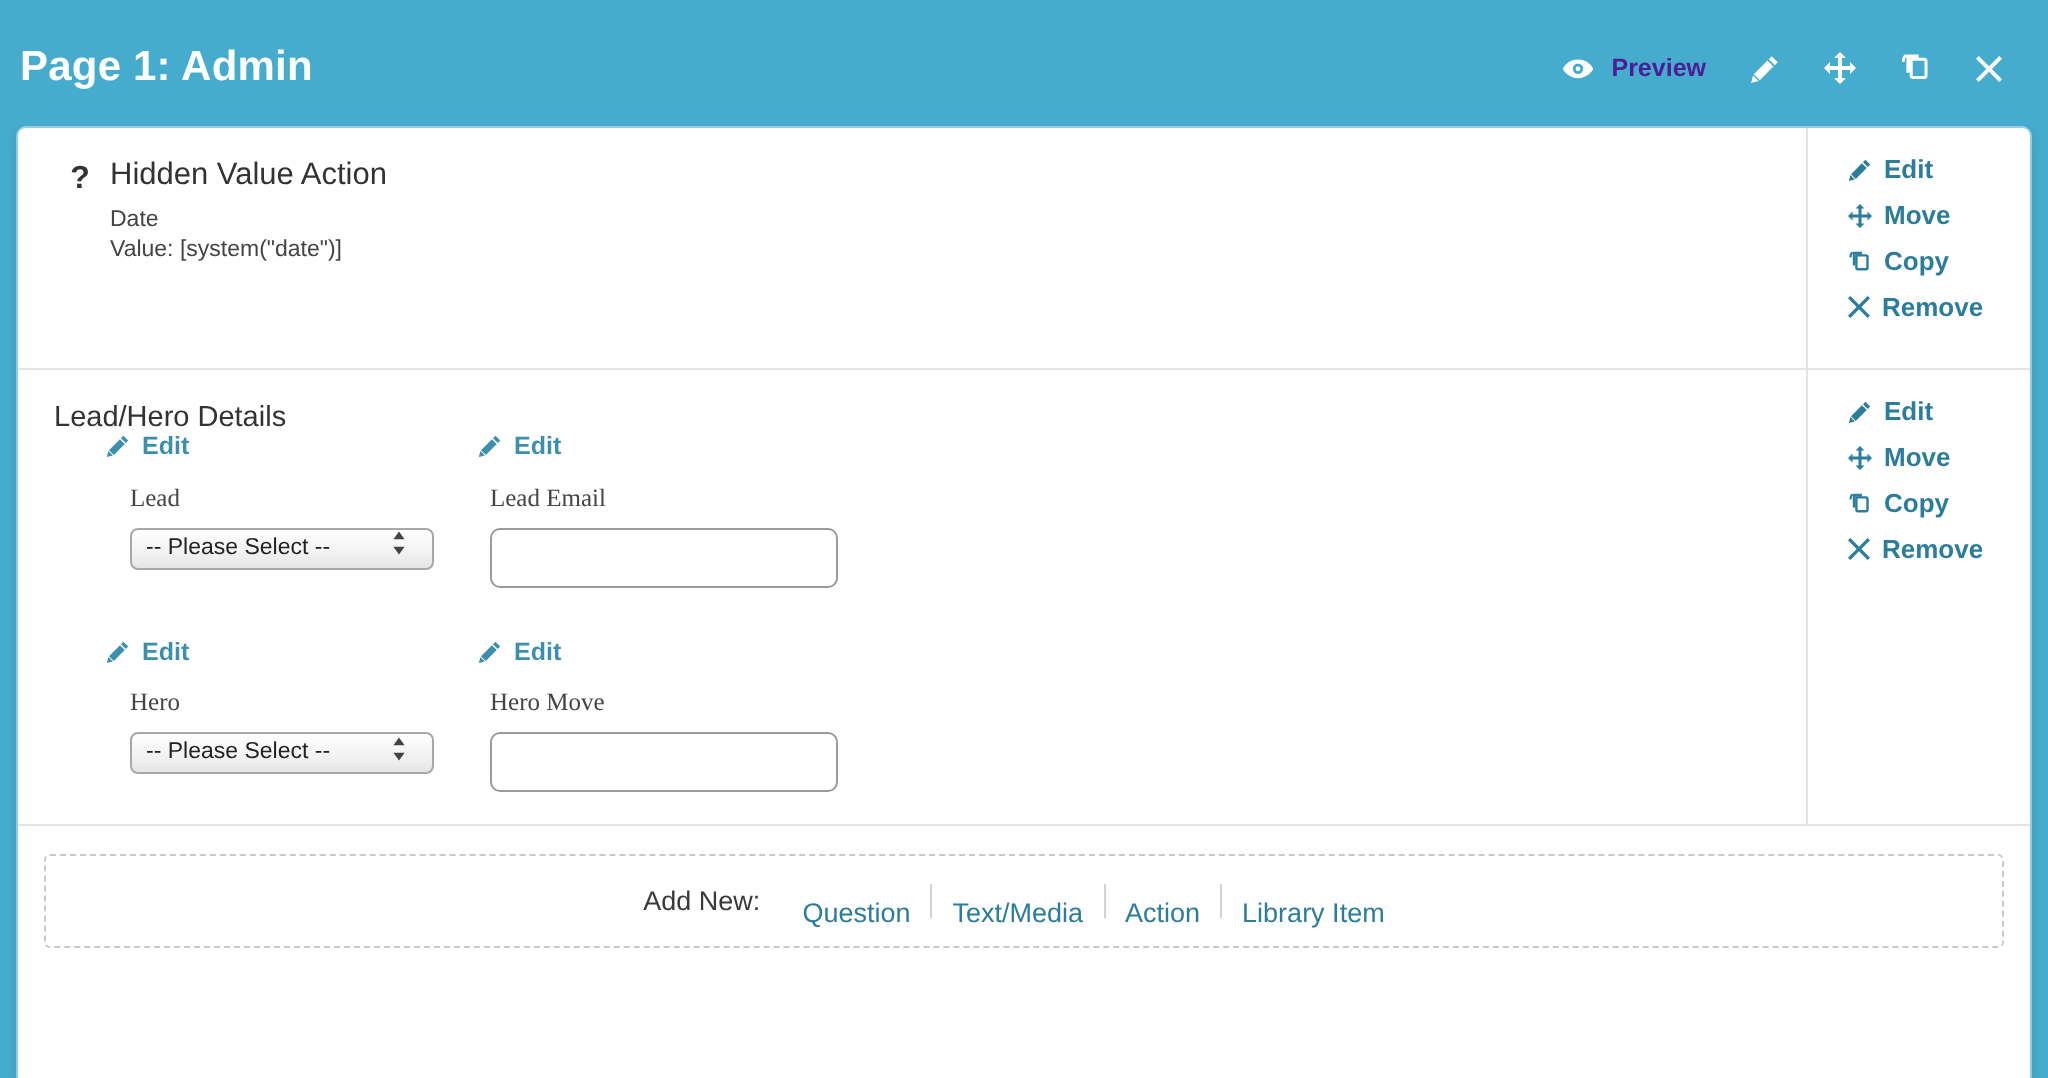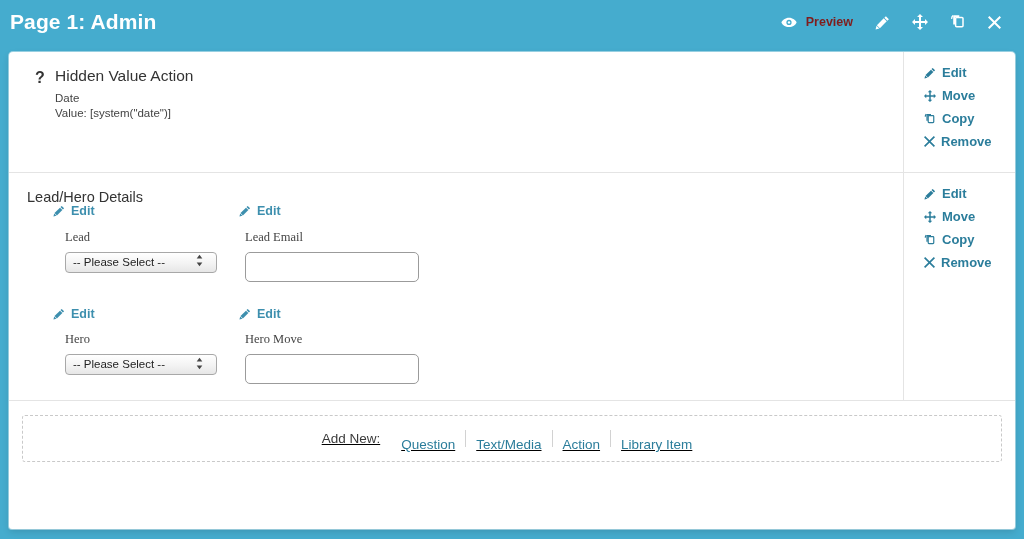--- a/index.html
+++ b/index.html
@@ -15,37 +15,38 @@
   }
 
   
   .page-header {
     height: 52px;
     display: flex;
     align-items: center;
     justify-content: space-between;
     padding: 0 12px 6px 10px;
     box-sizing: border-box;
+    margin-top: 12px;
   }
   .page-title {
     color: #ffffff;
     font-size: 21px;
     font-weight: bold;
     letter-spacing: 0.1px;
     line-height: 1;
     padding-bottom: 4px;
   }
   .header-tools {
     display: flex;
     align-items: center;
     gap: 0px;
     padding-bottom: 2px;
   }
   .header-tool {
-    color: #7f1d1d;
+    color: #4c1d95;
     font-size: 12.5px;
     font-weight: bold;
     display: flex;
     align-items: center;
     gap: 9px;
     padding: 4px 11px;
     cursor: pointer;
     white-space: nowrap;
     justify-content: flex-end;
   }
@@ -194,21 +195,20 @@
     font-family: "Liberation Sans", sans-serif;
     font-size: 12.5px;
     color: #222;
     padding: 0 8px;
   }
 
   
   .addnew-zone {
     padding: 14px 13px 0 13px;
     box-sizing: border-box;
-    text-decoration: underline;
   }
   .addnew-box {
     border: 1px dashed #c9c9c9;
     border-radius: 3px;
     height: 47px;
     display: flex;
     align-items: center;
     justify-content: center;
     gap: 0;
     box-sizing: border-box;

